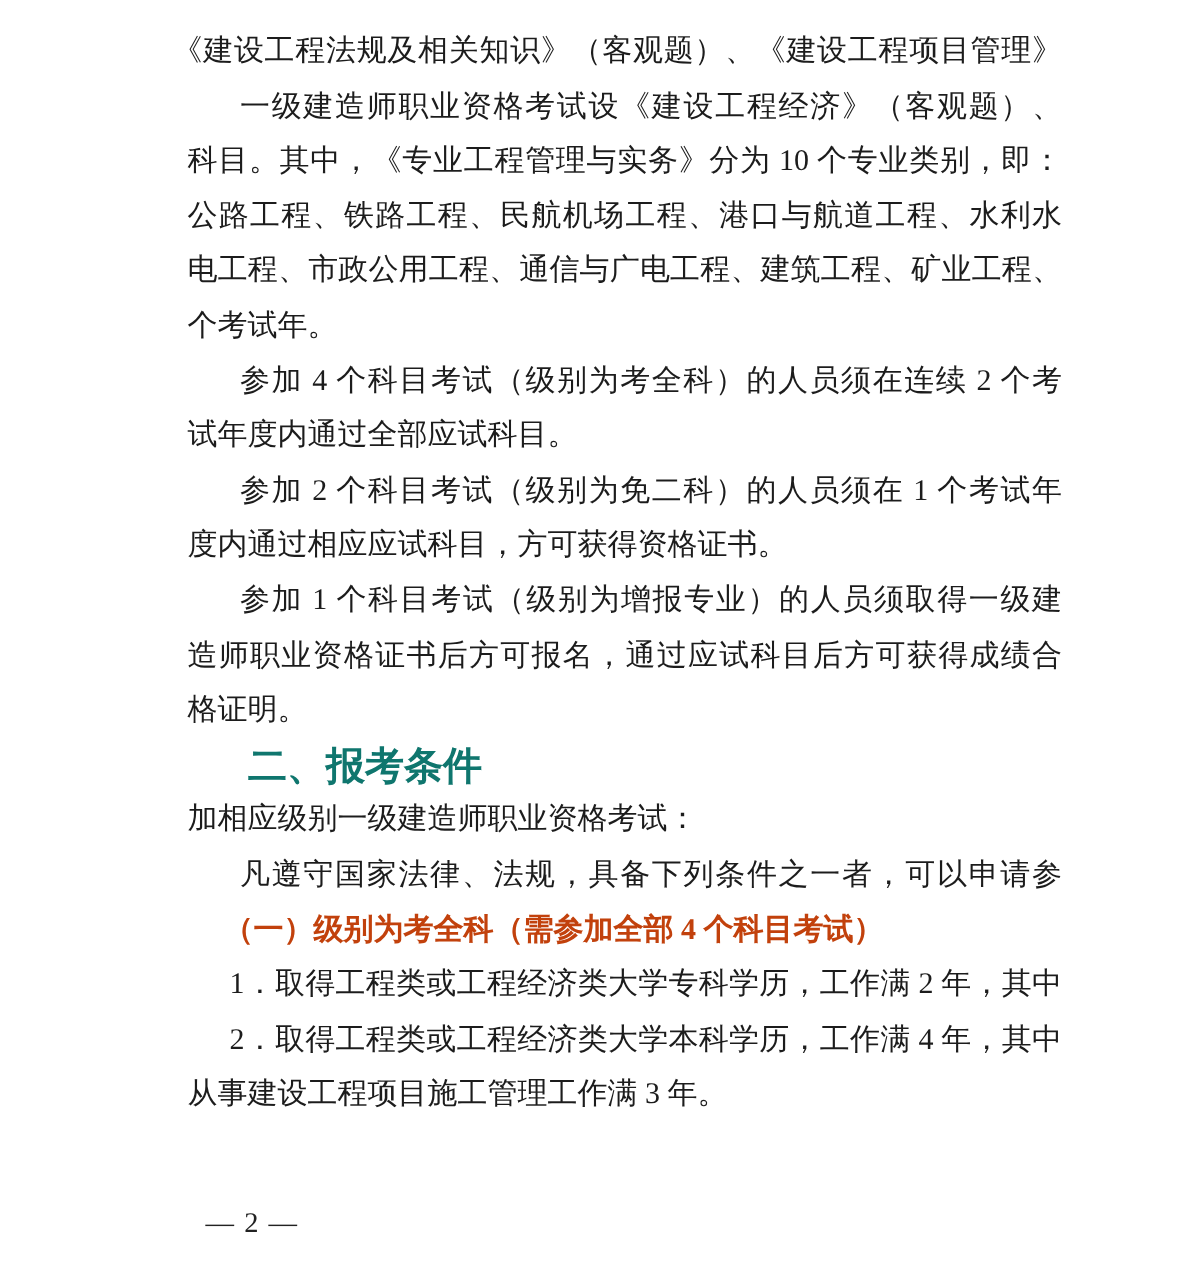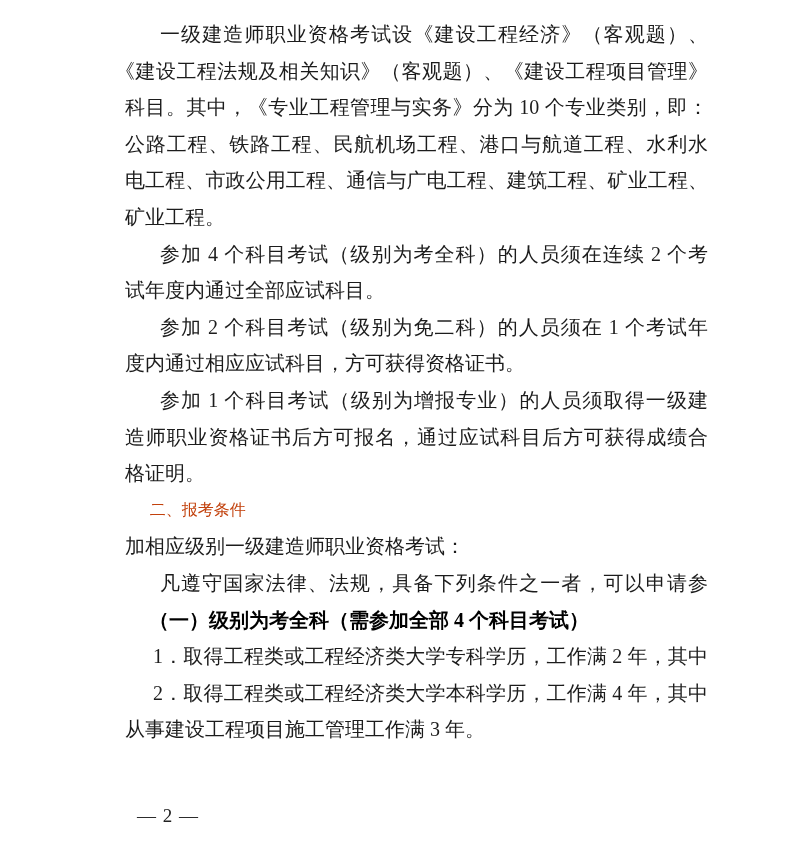--- a/index.html
+++ b/index.html
@@ -31,54 +31,54 @@
   }
   .fill {
     text-align: justify;
     text-align-last: justify;
   }
   .ind   { text-indent: 1.75em; }
   .ind-num { text-indent: 1.4em; }
   .pull  { margin-left: -0.5em; width: calc(100% + 0.5em); }
   .heading {
     font-family: "Liberation Sans", "DejaVu Sans", sans-serif;
-    font-weight: normal;
-    font-size: 16px;
+    font-weight: bold;
+    font-size: 26px;
     text-indent: 1.55em;
-    color: #c2410c;
+    color: #0f766e;
   }
   .subheading {
     font-weight: bold;
     font-size: 20px;
     text-indent: 1.2em;
-    color: #000000;
+    color: #c2410c;
   }
   .footer {
     position: absolute;
     left: 137px;
     top: 804px;
     font-size: 19px;
     line-height: 24px;
     color: #222222;
     letter-spacing: 1px;
   }
 </style>
 </head>
 <body>
 
 <div class="page">
   <div class="content">
 
     <div class="para">
+      <div class="line fill pull">《建设工程法规及相关知识》（客观题）、《建设工程项目管理》</div>
       <div class="line fill ind">一级建造师职业资格考试设《建设工程经济》（客观题）、</div>
-      <div class="line fill pull">《建设工程法规及相关知识》（客观题）、《建设工程项目管理》</div>
       <div class="line fill">科目。其中，《专业工程管理与实务》分为 10 个专业类别，即：</div>
       <div class="line fill">公路工程、铁路工程、民航机场工程、港口与航道工程、水利水</div>
       <div class="line fill">电工程、市政公用工程、通信与广电工程、建筑工程、矿业工程、</div>
-      <div class="line">矿业工程。</div>
+      <div class="line">个考试年。</div>
     </div>
 
     <div class="para">
       <div class="line fill ind">参加 4 个科目考试（级别为考全科）的人员须在连续 2 个考</div>
       <div class="line">试年度内通过全部应试科目。</div>
     </div>
 
     <div class="para">
       <div class="line fill ind">参加 2 个科目考试（级别为免二科）的人员须在 1 个考试年</div>
       <div class="line">度内通过相应应试科目，方可获得资格证书。</div>

